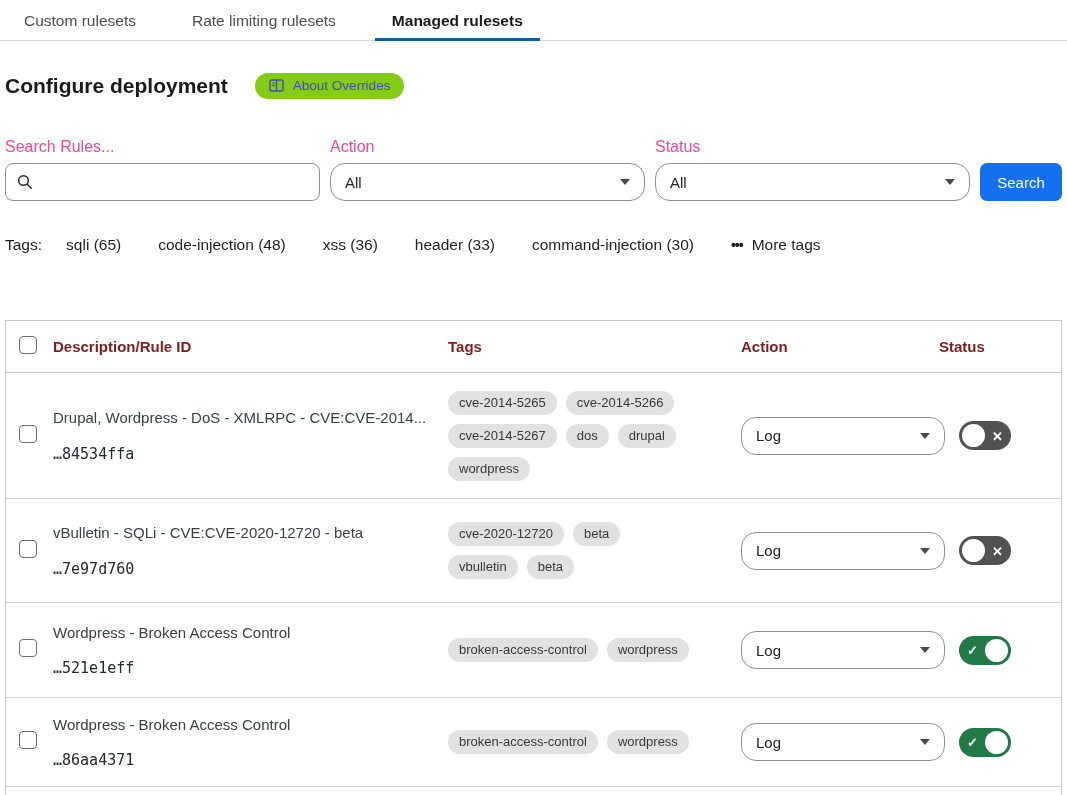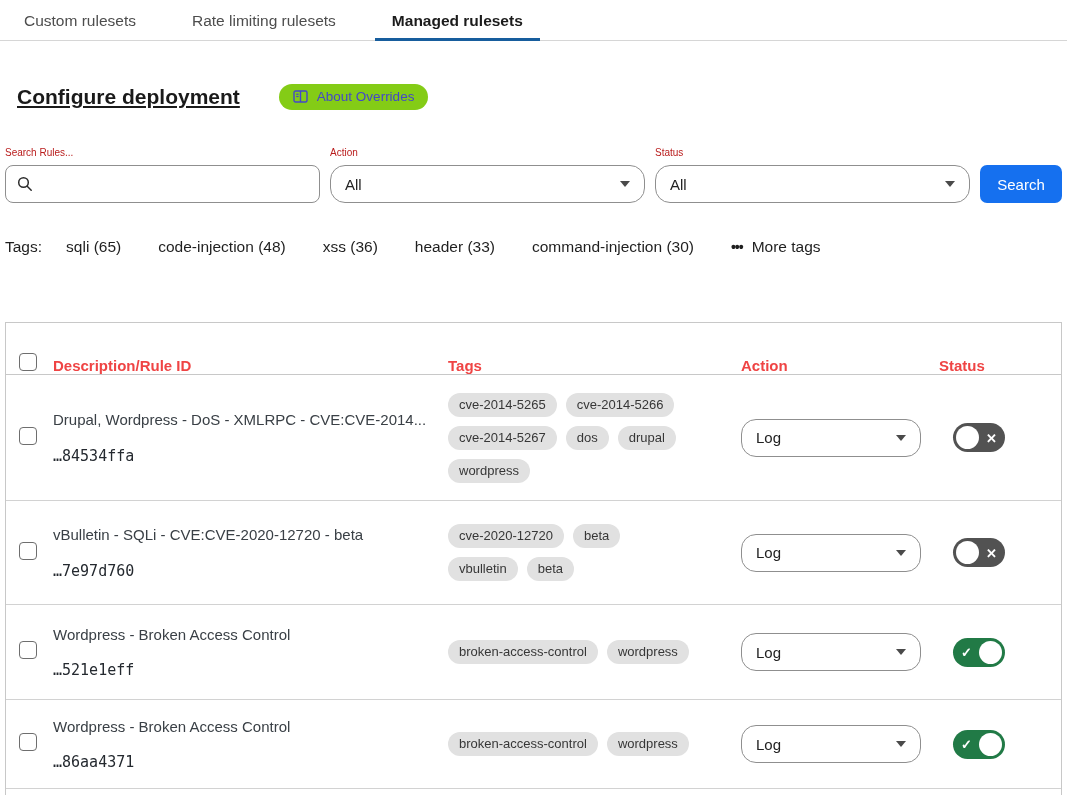--- a/index.html
+++ b/index.html
@@ -23,32 +23,32 @@
   }
   .tab.active {
     color:#1b1b1b; font-weight:bold;
     border-bottom:3px solid #175d9d;
   }
 
   .page { padding:0 5px; }
 
   
   .heading-row { display:flex; align-items:center; gap:27px; margin-top:32px; }
-  .page-title { font-size:21px; font-weight:bold; color:#1a1a1a; margin:12px;text-decoration:underline; }
+  .page-title { font-size:21px; font-weight:bold; color:#1a1a1a; margin:0; }
   .about-badge {
     display:inline-flex; align-items:center; gap:9px;
     background:#84cc16; color:#4447c9; font-size:13.5px;
     padding:5px 14px 6px; border-radius:14px; cursor:pointer;
   }
   .about-badge svg { display:block; }
 
   
   .filters { display:flex; align-items:flex-end; gap:10px; margin-top:26px; }
   .field { display:flex; flex-direction:column; }
-  .field-label { font-size:10px; color:#b91c1c; margin-bottom:7px; }
+  .field-label { font-size:16px; color:#ec4899; margin-bottom:7px;margin-top:13px; }
   .search-box {
     width:315px; height:38px; border:1px solid #8f8f8f; border-radius:8px;
     display:flex; align-items:center; padding:0 11px; background:#fff;
   }
   .search-box input {
     border:none; outline:none; flex:1; font-size:15px; min-width:0;
     font-family:"Liberation Sans", sans-serif;
   }
   .search-box svg { margin-right:8px; flex:0 0 auto; }
   .select {
@@ -70,23 +70,23 @@
   
   .tags-bar { display:flex; align-items:center; margin-top:35px; font-size:15.5px; color:#1f1f1f; }
   .tags-label { margin-right:24px; }
   .tag-filter { margin-right:37px; cursor:pointer; white-space:nowrap; }
   .more-tags { display:flex; align-items:center; gap:9px; cursor:pointer; }
   .more-dots { font-size:14px; font-weight:bold; letter-spacing:-1px; color:#1f1f1f; }
 
   
   .table { margin-top:66px; border:1px solid #c8c8c8; border-bottom:none; }
   .thead {
-    display:flex; align-items:flex-end; height:52px;
+    display:flex; align-items:center; height:52px;
     border-bottom:1px solid #c8c8c8;
-    font-size:15px; font-weight:bold; color:#ef4444;
+    font-size:15px; font-weight:bold; color:#7f1d1d;
   }
   .trow { display:flex; align-items:center; border-bottom:1px solid #d2d2d2; }
   .tbody .trow:nth-child(1){ min-height:126px; }
   .tbody .trow:nth-child(2){ min-height:104px; }
   .tbody .trow:nth-child(3){ min-height:95px; }
   .tbody .trow:nth-child(4){ min-height:89px; }
   .row-sliver { height:8px; }
 
   .c-check  { flex:0 0 47px; padding-left:13px; }
   .c-desc   { flex:0 0 395px; padding-right:20px; }
@@ -101,21 +101,21 @@
   .desc { font-size:15px; color:#3a4046; line-height:1.3; }
   .ruleid {
     font-family:"DejaVu Sans Mono", monospace;
     font-size:15px; color:#24292f; margin-top:17px;
   }
   .pills { display:flex; flex-wrap:wrap; gap:9px 9px; }
   .pill {
     background:#e1e1e1; color:#373737; font-size:13px;
     padding:4px 11px 5px; border-radius:12px; white-space:nowrap;
   }
-  .row-select { width:180px; }
+  .row-select { width:204px; }
 
   .toggle {
     width:52px; height:29px; border-radius:15px; margin-left:14px;
     position:relative; cursor:pointer;
   }
   .toggle.off { background:#525252; }
   .toggle.on  { background:#217a46; }
   .knob {
     width:23px; height:23px; background:#fff; border-radius:50%;
     position:absolute; top:3px;

